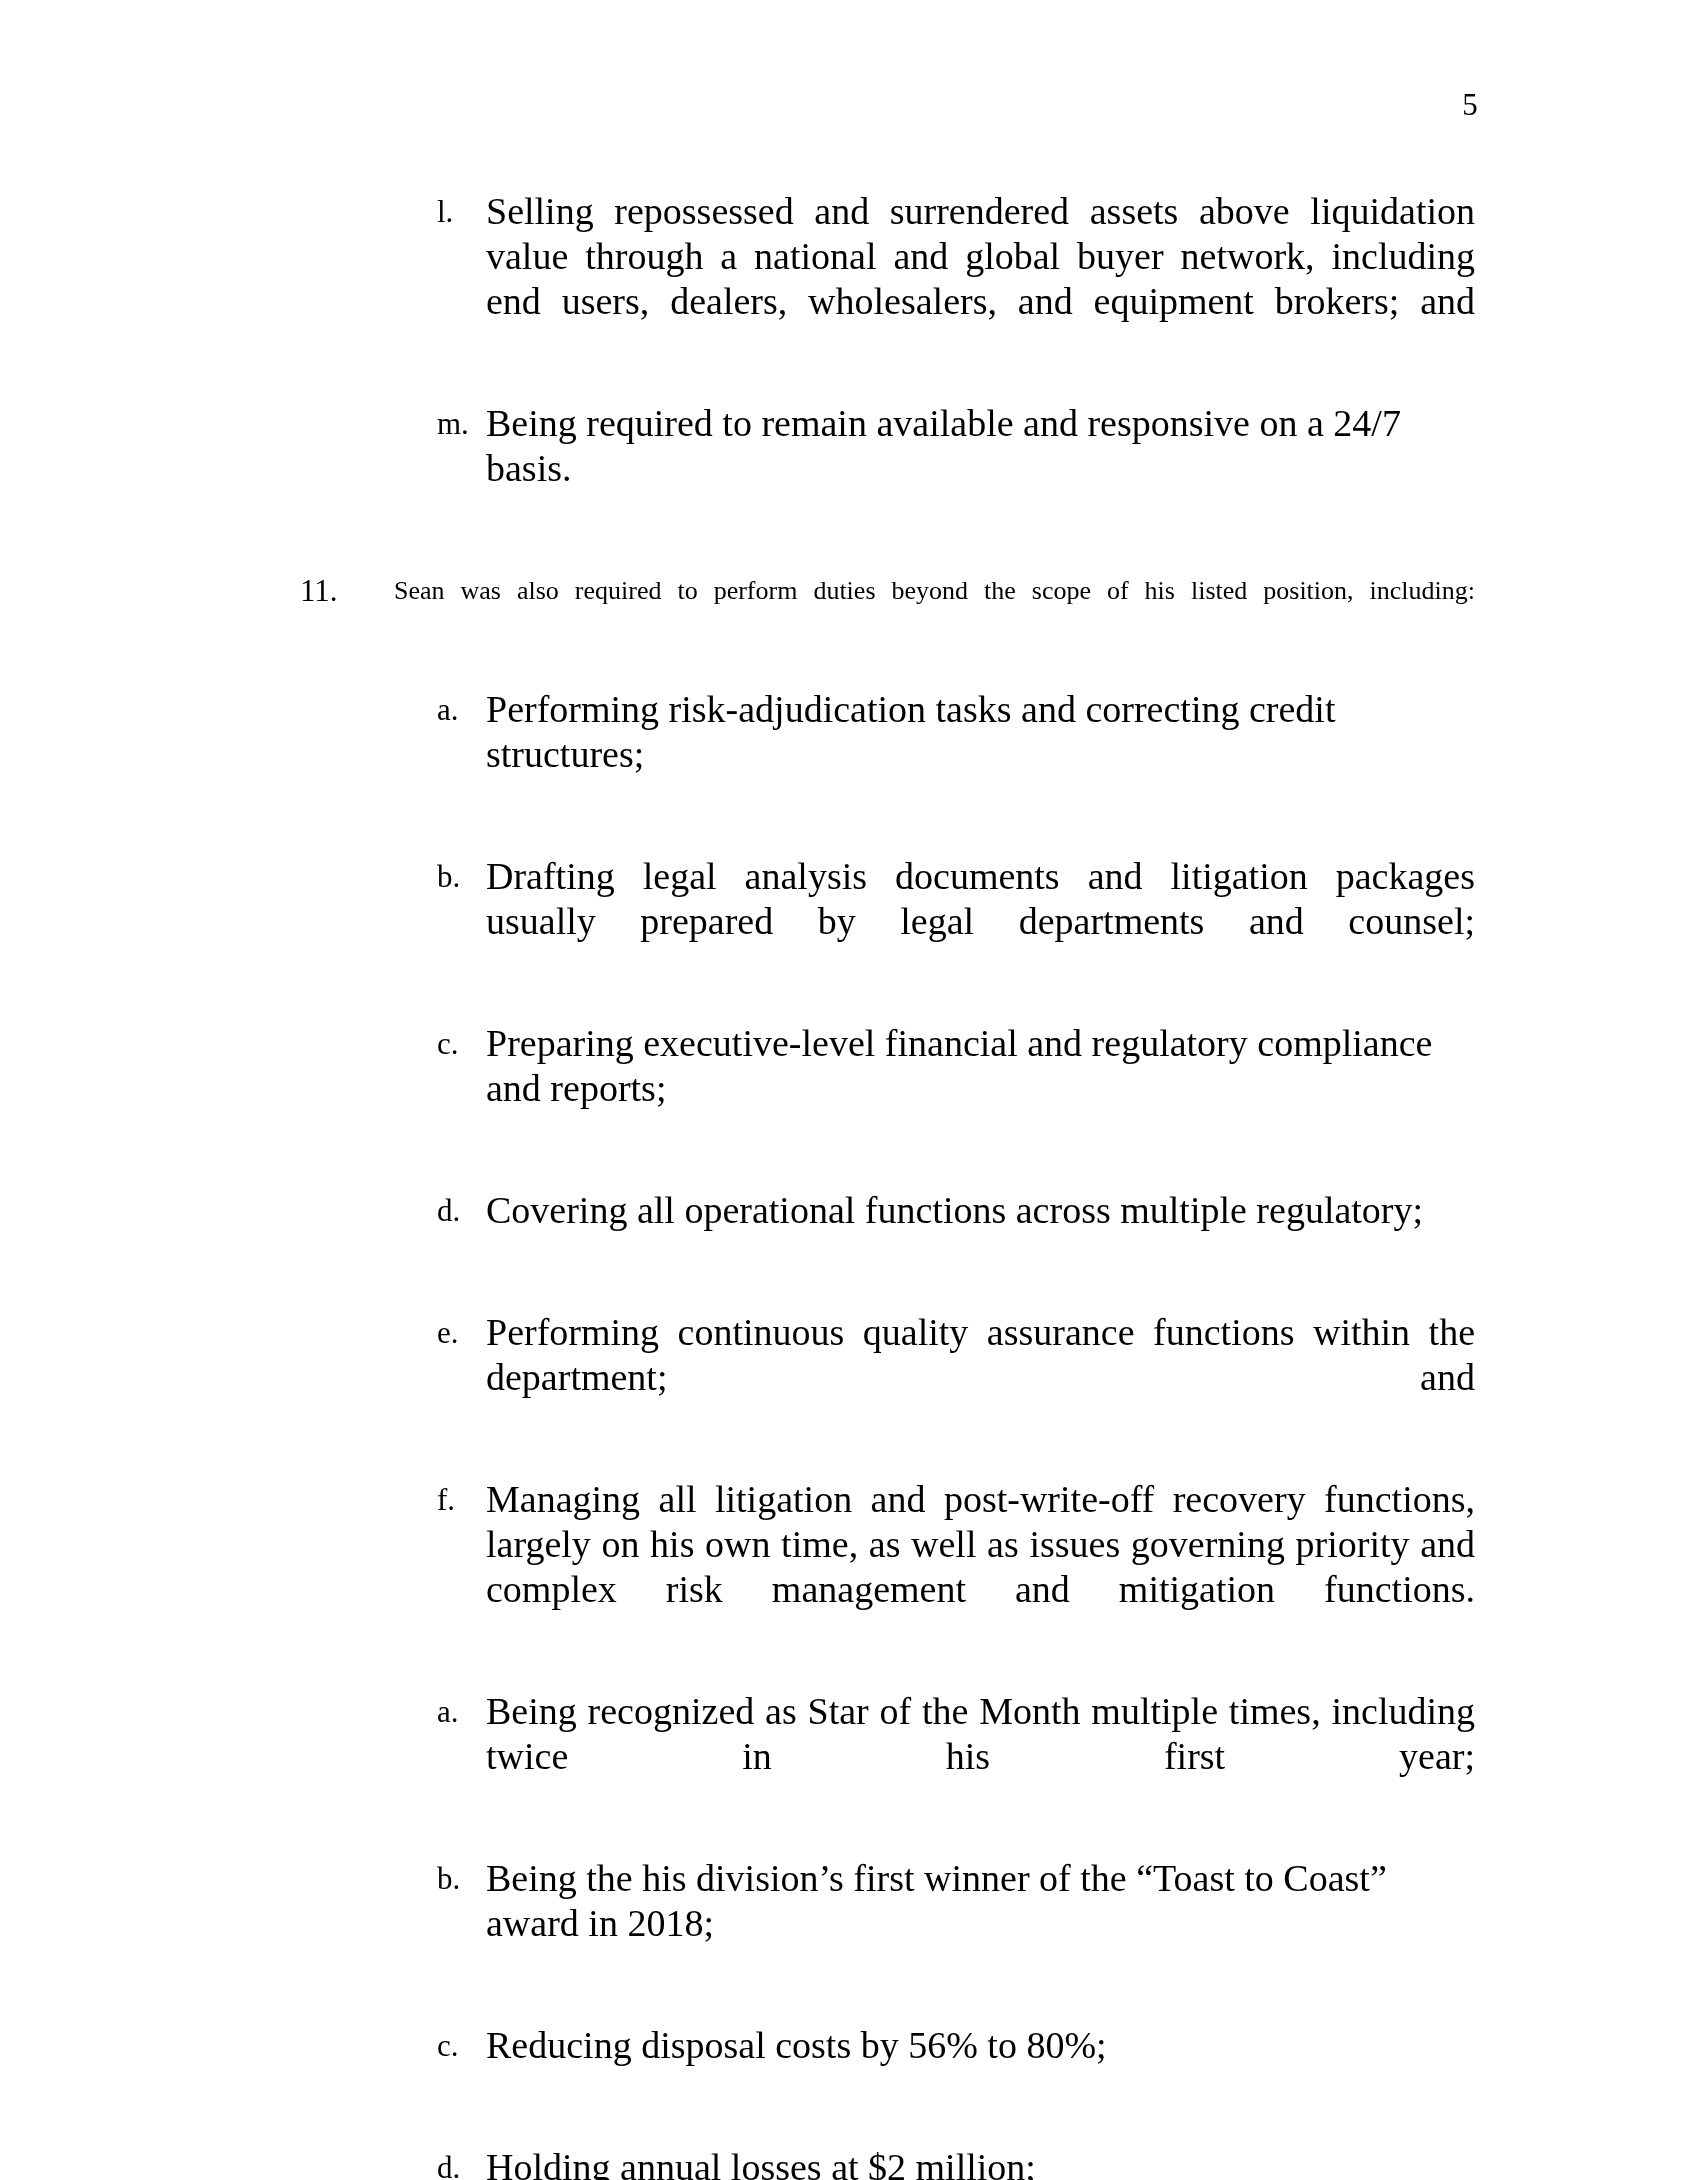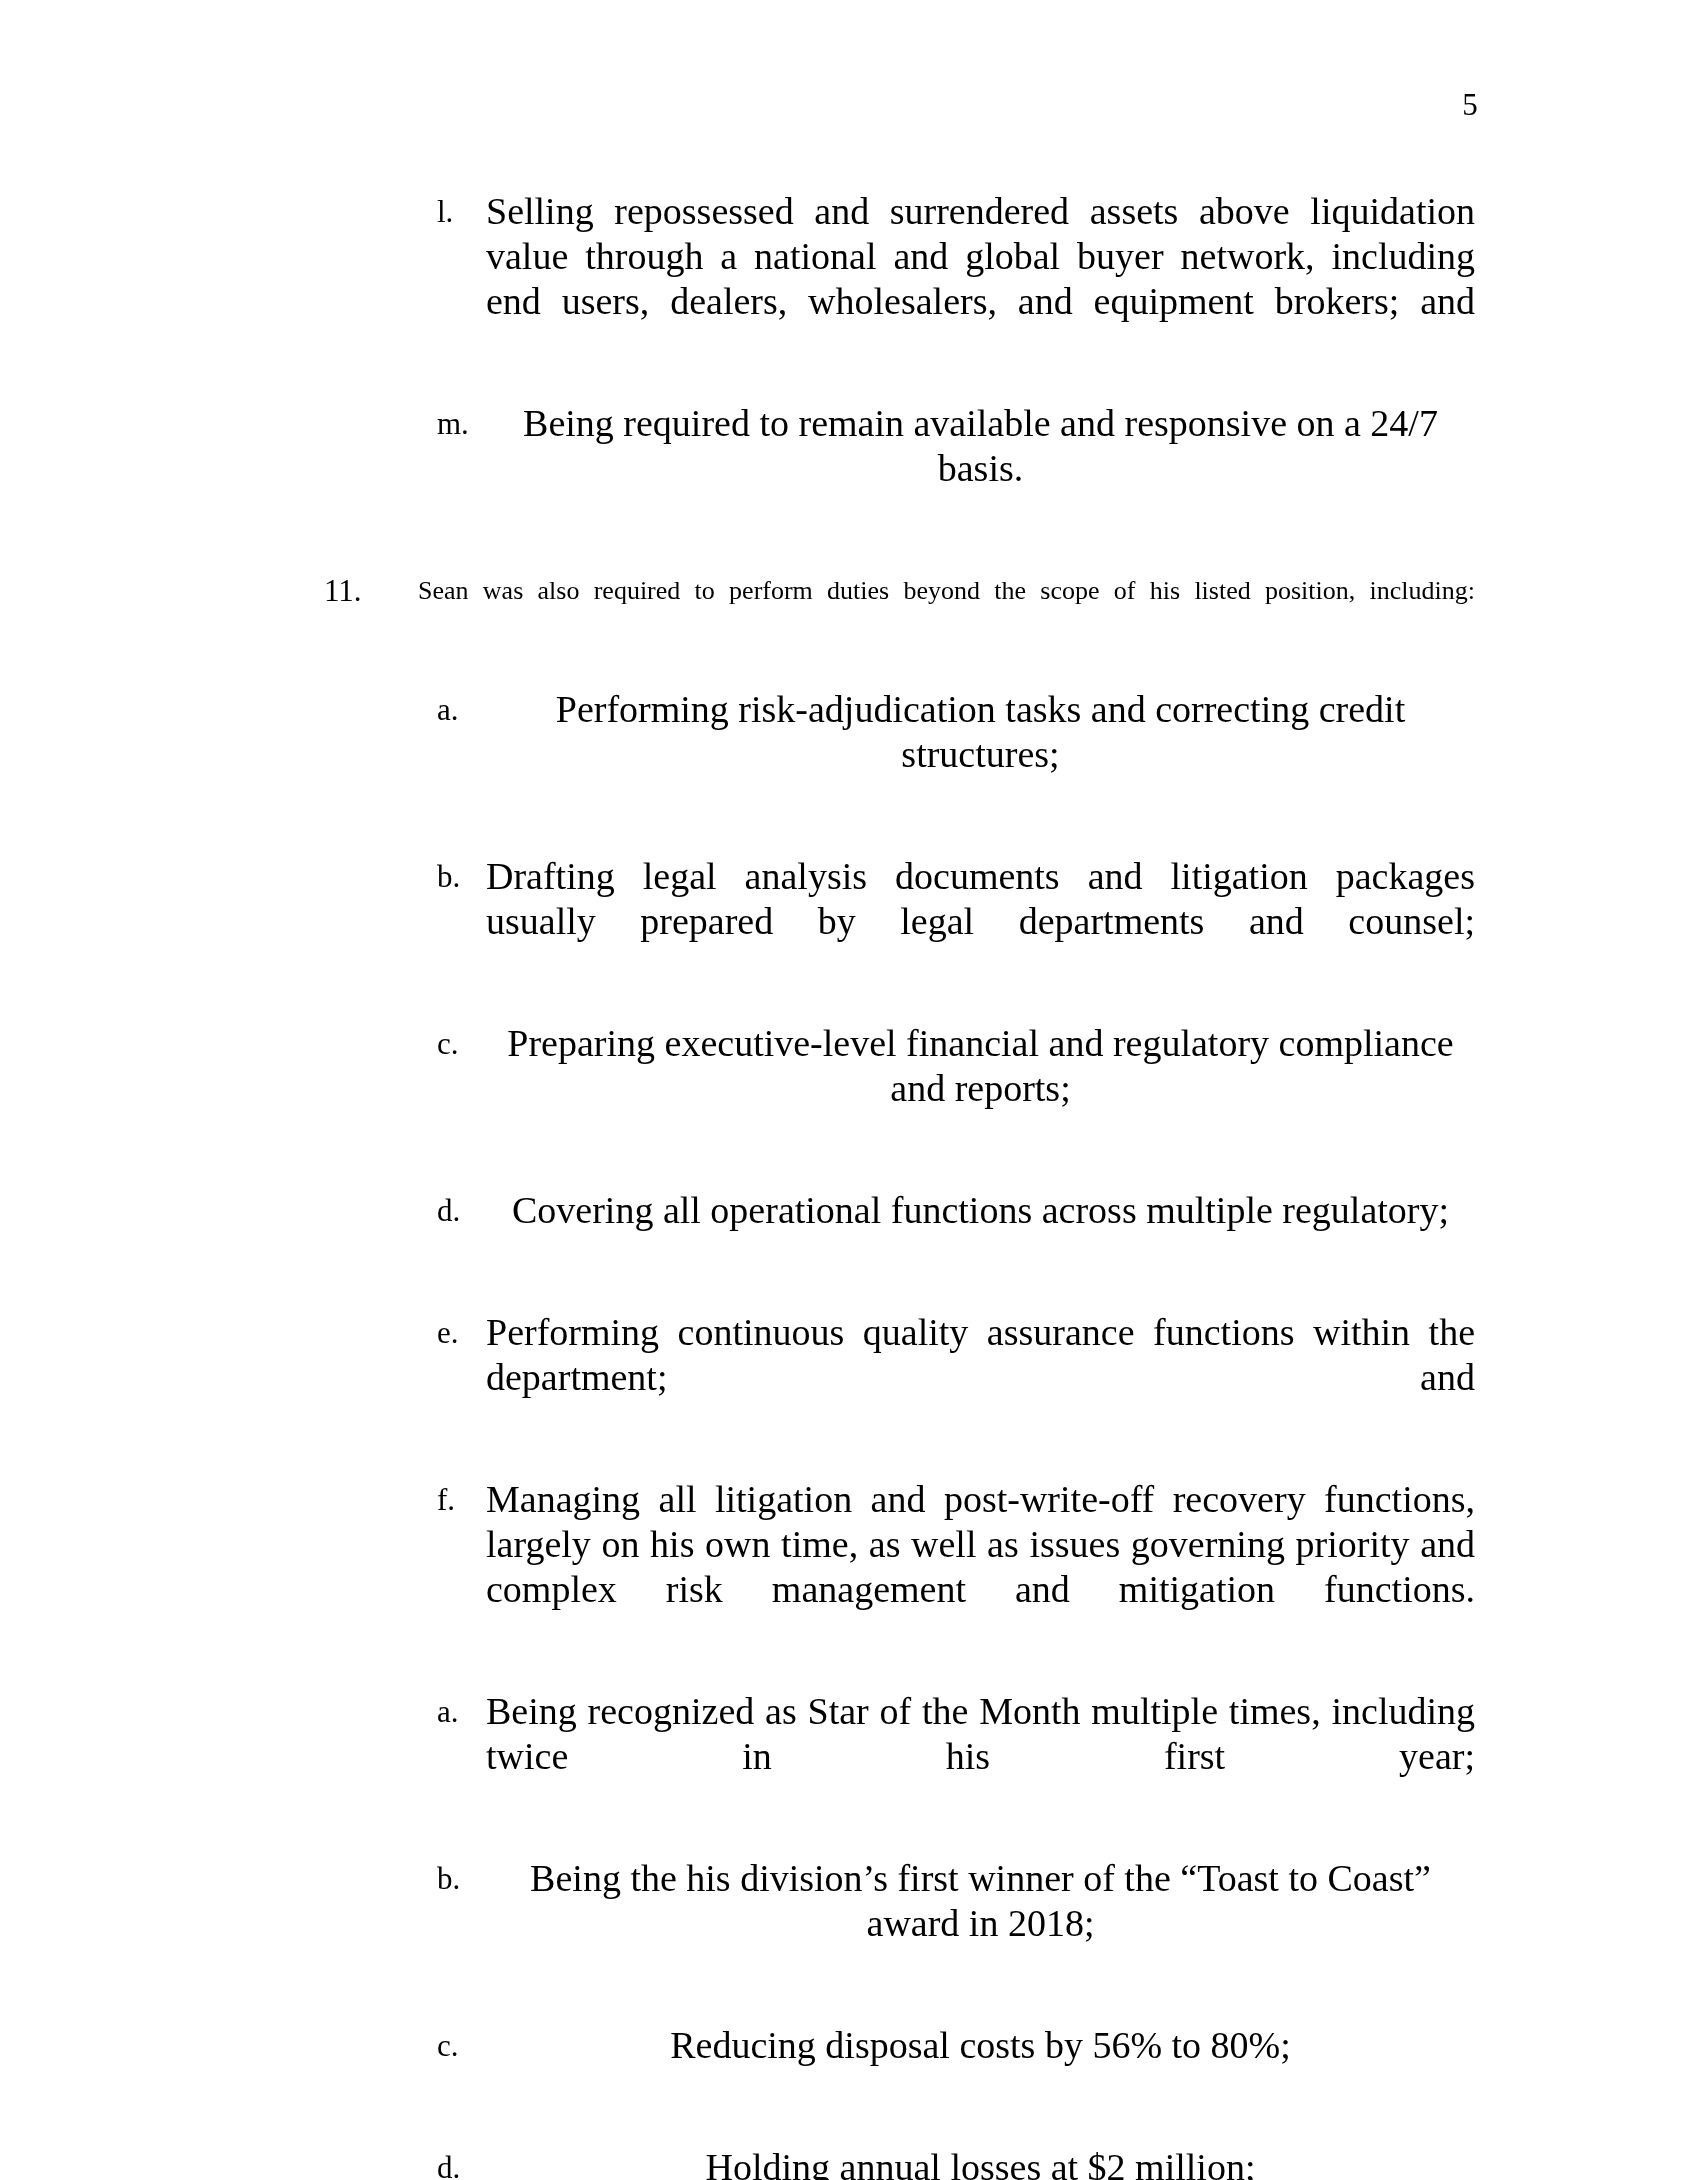--- a/index.html
+++ b/index.html
@@ -32,21 +32,20 @@
     left: 300px;
     top: 189px;
     width: 1175px;
   }
 
   
   .num-item {
     display: flex;
     align-items: flex-start;
     margin-bottom: 29px;
-    margin-left: 24px;
   }
   .num-marker {
     width: 94px;
     flex: 0 0 94px;
     font-size: 31px;
     line-height: 45px;
   }
   .num-text {
     flex: 1 1 auto;
     font-size: 26px;
@@ -85,21 +84,21 @@
     margin-left: 137px;
     width: 1038px;
   }
   
   .sub-text::after,
   .num-text::after {
     content: "";
     display: inline-block;
     width: 100%;
   }
-  .nojustify { text-align: center; }
+  .nojustify { text-align: left; }
 </style>
 </head>
 <body>
 
 <div class="page">
 
   <div class="page-number">5</div>
 
   <div class="body-col">
 

